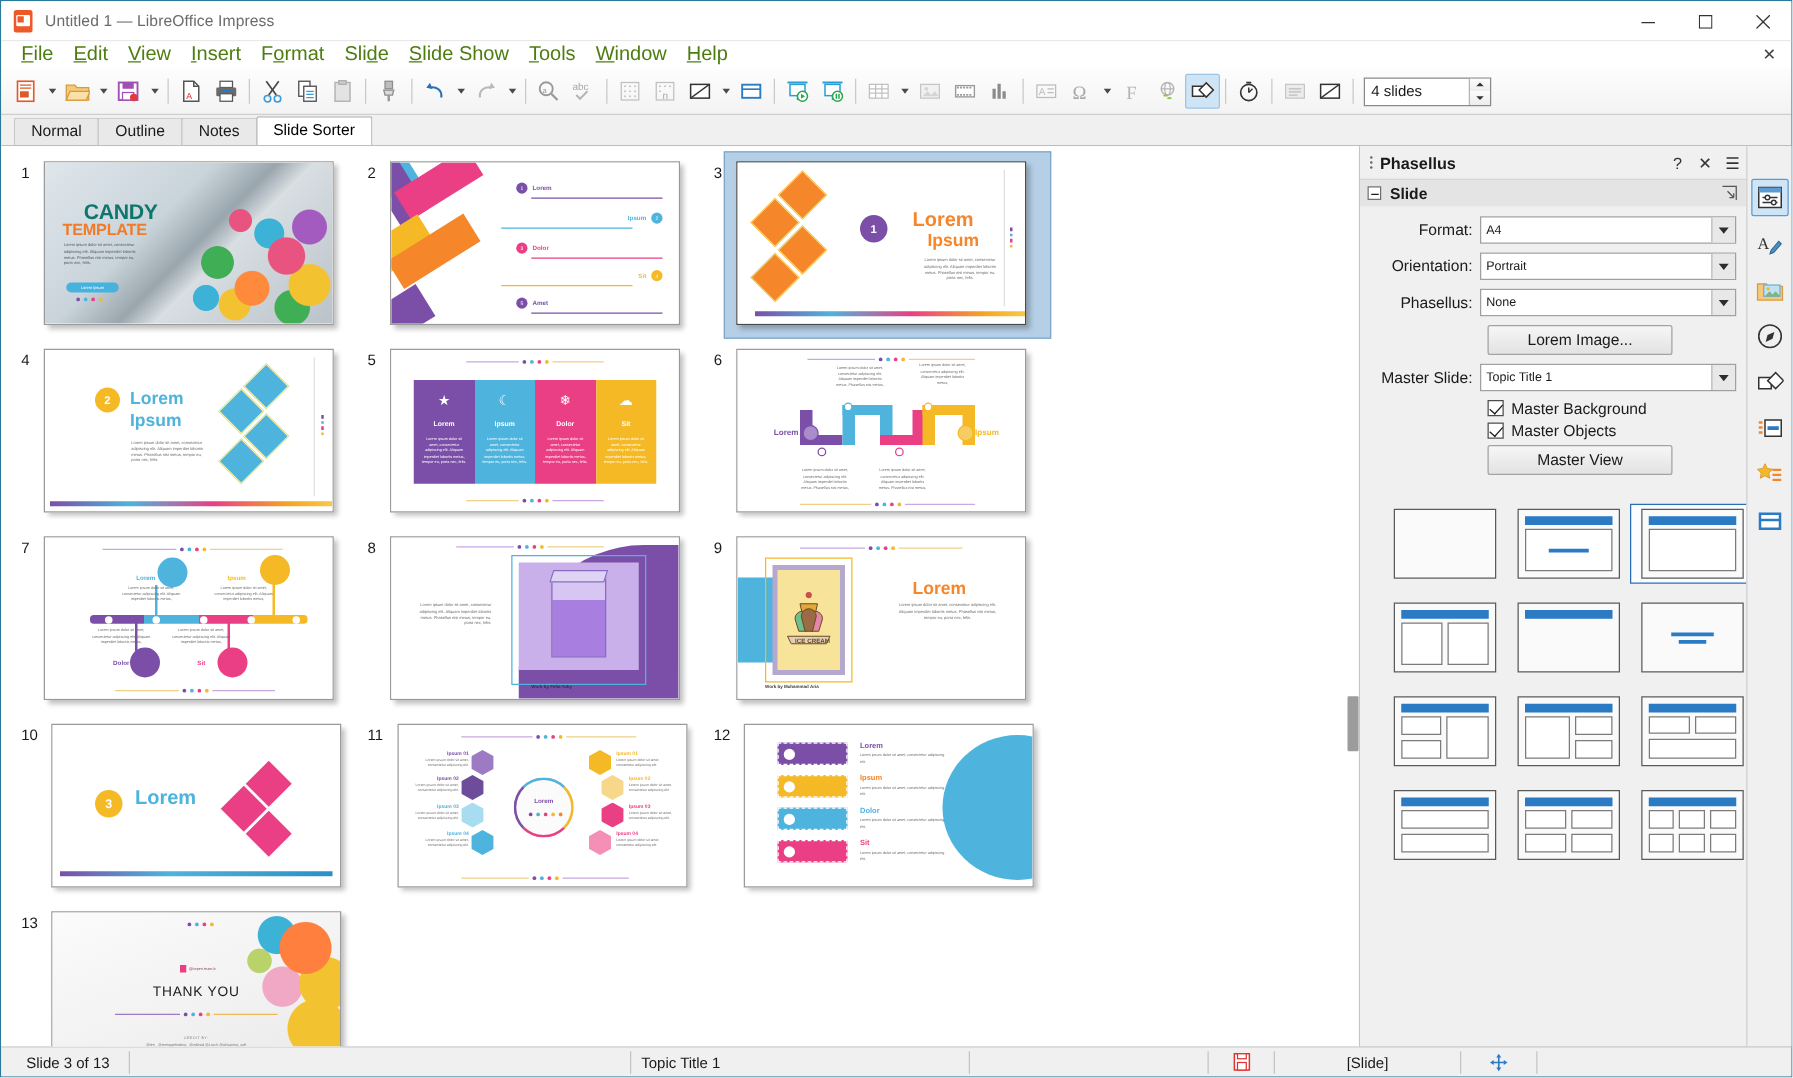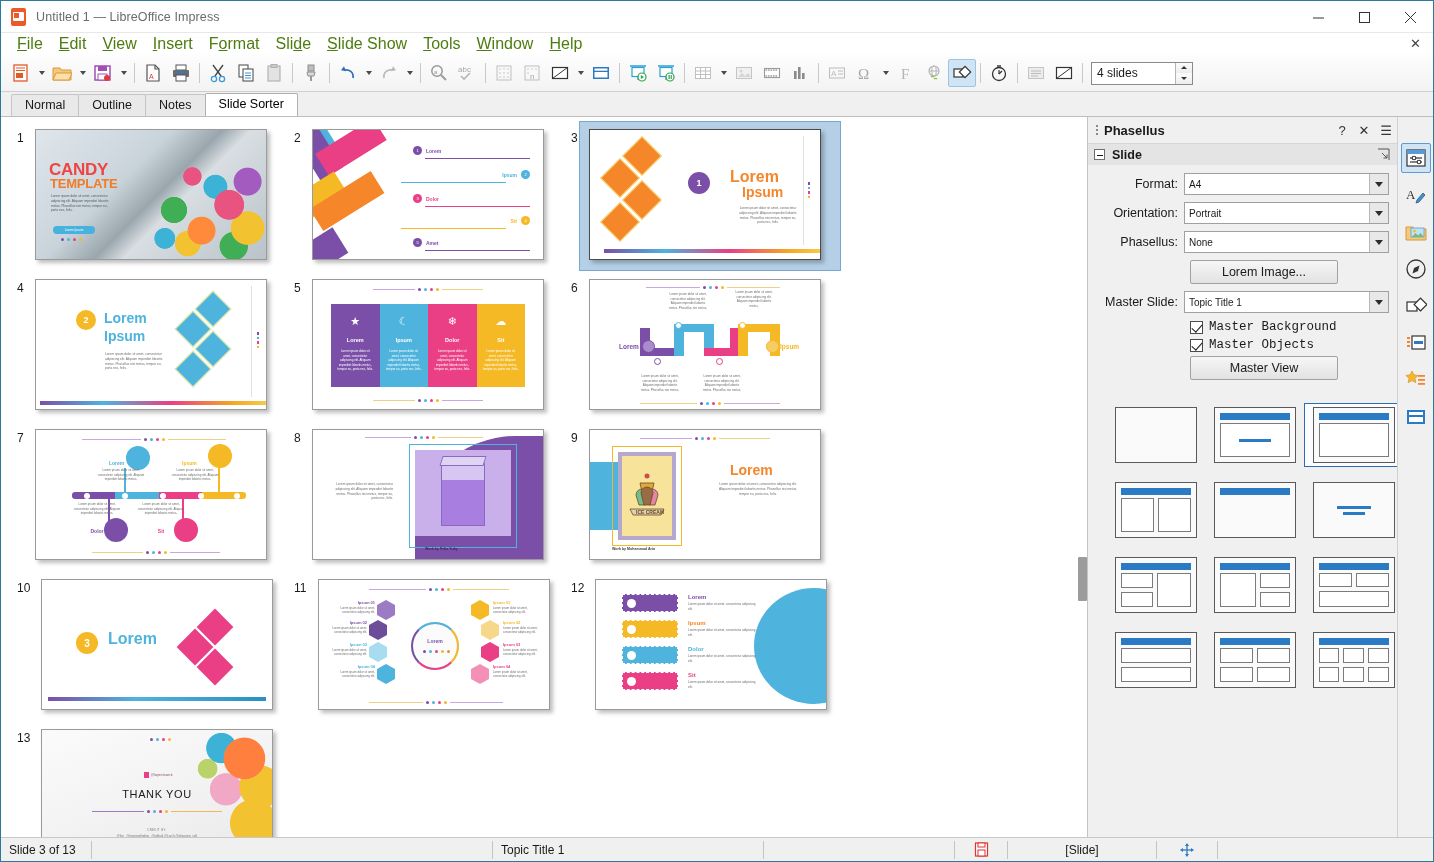--- a/index.html
+++ b/index.html
@@ -258,21 +258,21 @@
     border-top:5px solid #2c2c2c;
   }
   .pbtn {
     margin-left: 94px; height: 24px; width: 148px;
     background: linear-gradient(#f6f6f6,#e2e2e2);
     border: 1px solid #a2a2a2; border-radius: 2px;
     display:flex; align-items:center; justify-content:center;
     font-size: 12.5px; color: #1a1a1a; margin-bottom: 7px;
   }
   .pcheck {
-    margin-left: 94px; display:flex; align-items:center; margin-bottom: 4px; font-family: Liberation Mono, monospace;
+    margin-left: 94px; display:flex; margin-bottom: 4px;
   }
   .cbox {
     width: 13px; height: 13px; border: 1px solid #4b4b4b; background:#fff;
     margin-right: 6px; position: relative; flex: 0 0 13px;
   }
   .cbox.on::after {
     content:""; position:absolute; left: 3px; top: 0px;
     width: 5px; height: 9px; border: solid #1a1a1a;
     border-width: 0 1.6px 1.6px 0; transform: rotate(42deg);
   }
@@ -704,21 +704,21 @@
 
     <div class="sorter">
       <div class="slide-grid">
 
         <div class="cell">
           <div class="num">1</div>
           <div class="thumbwrap">
               <div class="thumb">
             <div class="sl">
               <div class="s1-bg"></div>
-              <div style="position:absolute;left:13px;top:30px;font-size:17px;font-weight:bold;color:#ef4444;letter-spacing:-0.3px;">CANDY</div>
+              <div style="position:absolute;left:31px;top:30px;font-size:17px;font-weight:bold;color:#0f766e;letter-spacing:-0.3px;">CANDY</div>
               <div style="position:absolute;left:14px;top:46px;font-size:13px;font-weight:bold;color:#f07b28;letter-spacing:-0.2px;">TEMPLATE</div>
               <div style="position:absolute;left:15px;top:64px;width:62px;font-size:3.2px;color:#4f5b63;line-height:1.5;">Lorem ipsum dolor sit amet, consectetur adipiscing elit. Aliquam imperdiet lobortis metus. Phasellus nisi metus, tempor eu, porta nec, felis.</div>
               <div style="position:absolute;left:17px;top:96px;width:42px;height:8px;background:#46b2dd;border-radius:4px;display:flex;align-items:center;justify-content:center;font-size:3.2px;color:#fff;">Lorem Ipsum</div>
               <div style="position:absolute;left:25px;top:108px;" class="dots">
                     <i style="background:#7b4fa8"></i>
                     <i style="background:#4eb3dd"></i>
                     <i style="background:#ea3f84"></i>
                     <i style="background:#f5b926"></i>
                   </div>
             </div>
@@ -1447,21 +1447,21 @@
               <rect x="2" y="4" width="18" height="14" fill="#2a7ac4"></rect>
               <rect x="4" y="6" width="14" height="3" fill="#fff"></rect>
               <rect x="4" y="11" width="14" height="5" fill="#fff"></rect>
             </svg>
         </div>
       </div>
     </div>
   </div>
 
   <div class="statusbar">
-    <div class="st-cell" style="width:90px;">Slide 3 of 13</div>
+    <div class="st-cell" style="width:90px;margin-left:12px;">Slide 3 of 13</div>
     <div class="st-sep"></div>
     <div class="st-cell" style="width:400px;"></div>
     <div class="st-sep"></div>
     <div class="st-cell" style="width:270px;">Topic Title 1</div>
     <div class="st-sep"></div>
     <div class="st-cell" style="width:190px;"></div>
     <div class="st-sep"></div>
     <div class="st-cell" style="width:52px;justify-content:center;">
       <svg width="15" height="15" viewBox="0 0 15 15">
           <rect x="1.5" y="1" width="12" height="13" fill="#fff" stroke="#d33" stroke-width="1.2"></rect>

